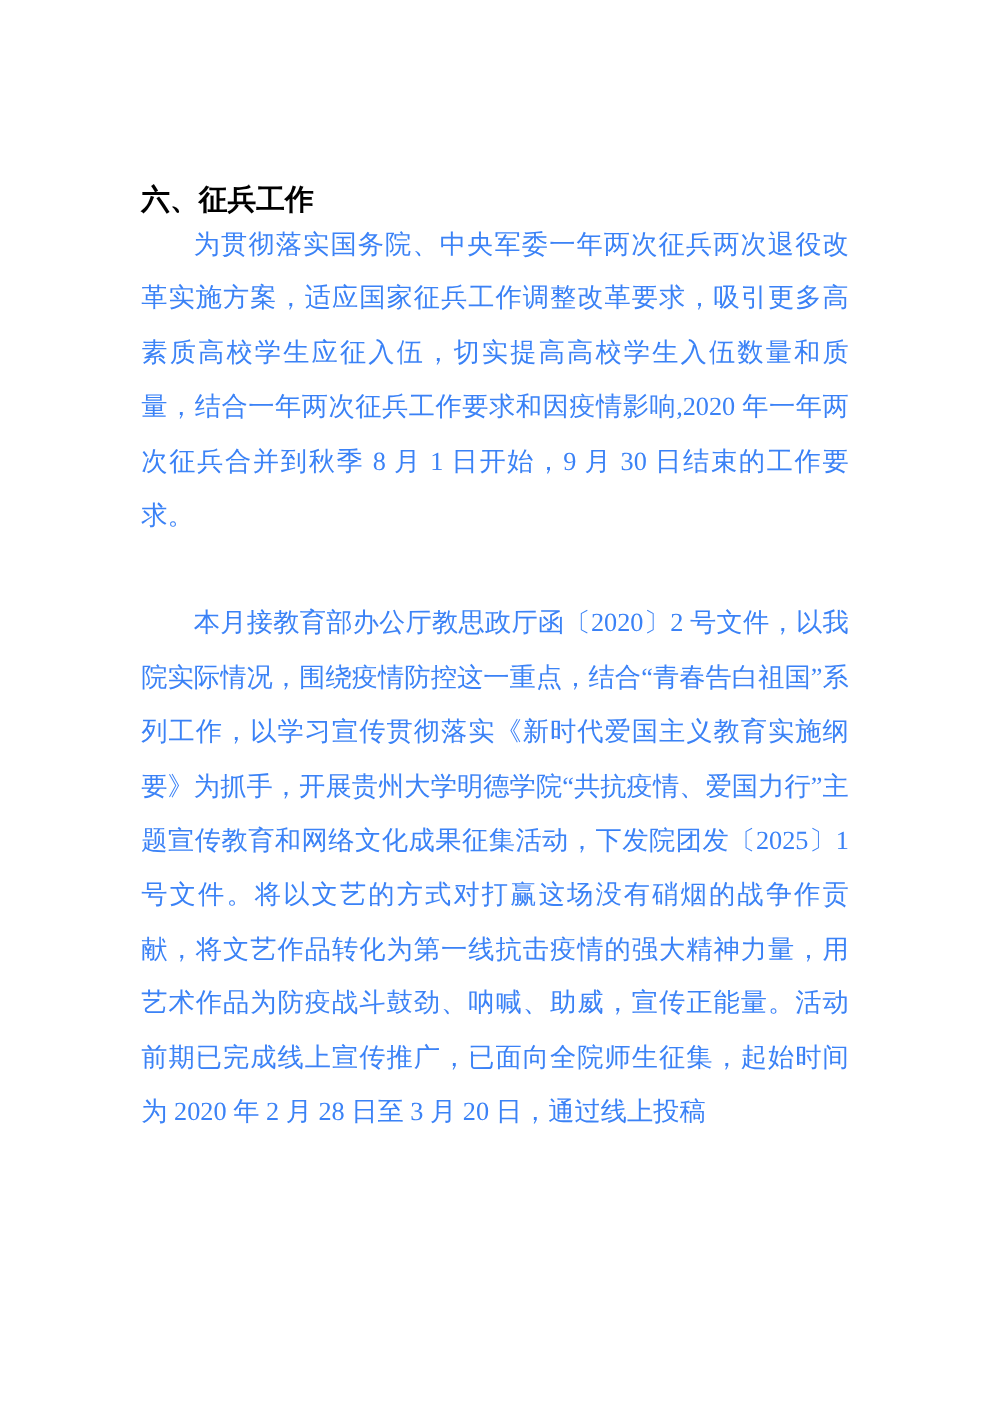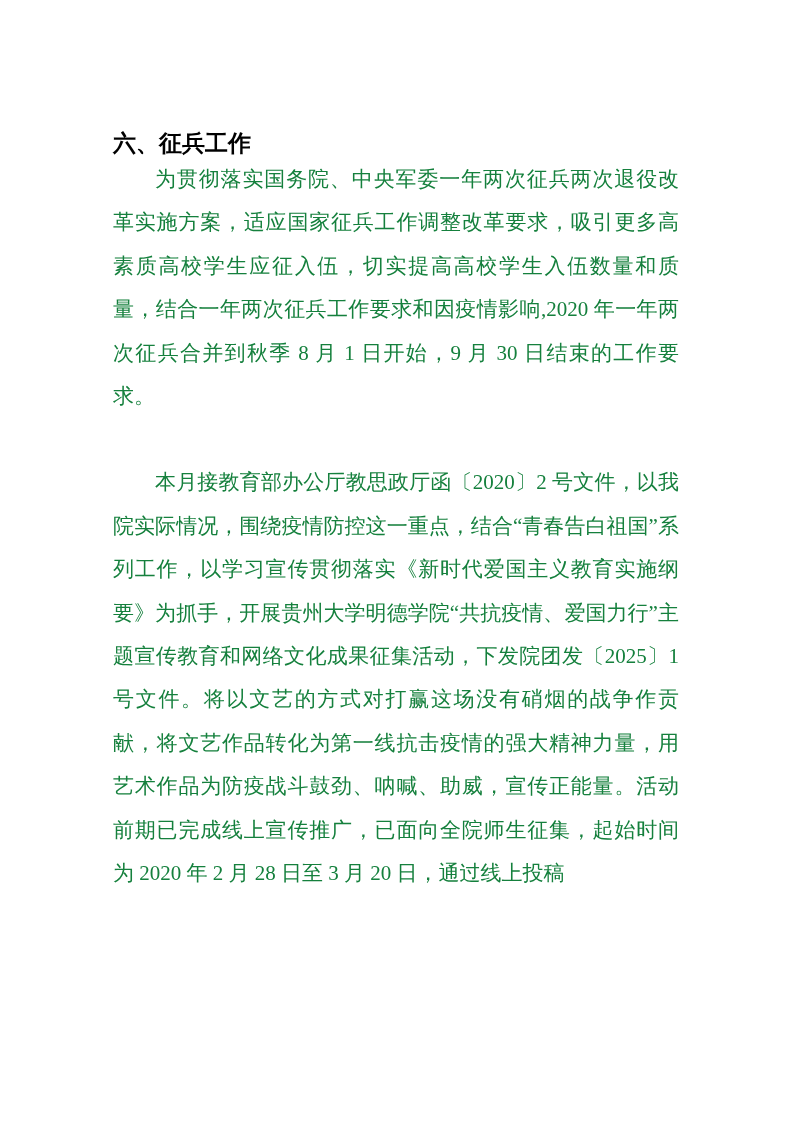--- a/index.html
+++ b/index.html
@@ -15,42 +15,42 @@
   .page {
     position: relative;
     width: 793px;
     height: 1122px;
     background: #ffffff;
     overflow: hidden;
   }
   .content {
     position: absolute;
     left: 113px;
-    top: 128px;
+    top: 144px;
     width: 566px;
   }
   .section-title {
     font-family: "Liberation Sans", "DejaVu Sans", sans-serif;
     font-weight: 700;
     font-size: 23px;
     line-height: 30px;
     margin: 0;
     color: #000000;
   }
   .section + .section {
     margin-top: 43px;
   }
   .para {
     font-family: "Liberation Serif", "DejaVu Serif", serif;
     font-size: 21px;
     line-height: 43.4px;
     text-align: justify;
     text-indent: 2em;
     margin: 0;
-    color: #15803d;
+    color: #3b82f6;
     letter-spacing: 0;
   }
 </style>
 </head>
 <body>
 
 <div class="page">
   <div class="content">
 
     <div class="section">

